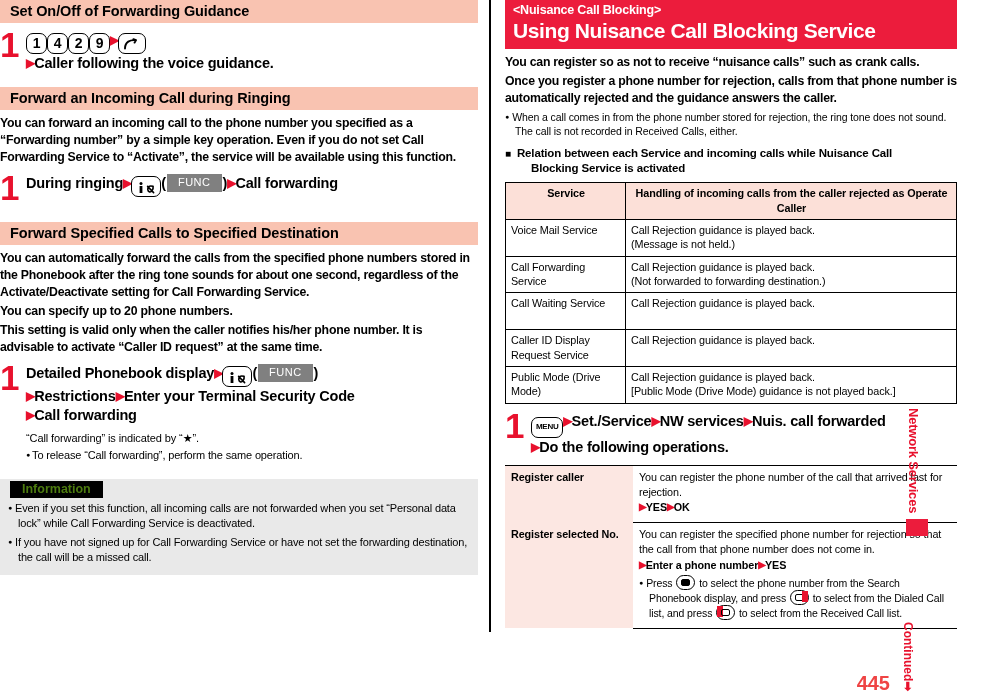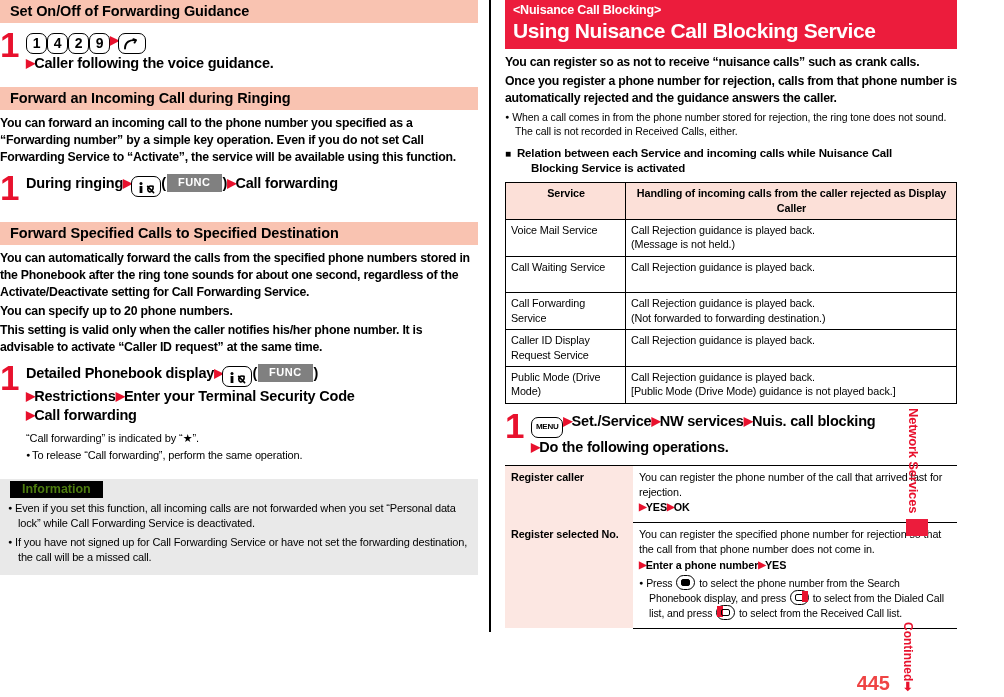--- a/index.html
+++ b/index.html
@@ -65,21 +65,21 @@
     line-height: 18px; text-align: center;
     font-size: 14px; font-weight: bold;
     vertical-align: -3px; margin: 0 0px;
   }
   .key.wide { min-width: 27px; }
   .key.menu { font-size: 8px; letter-spacing: -0.3px; min-width: 29px; }
   .key svg { vertical-align: middle; }
 
   .funcbtn {
     display: inline-block; background: #808080; color: #fff;
-    font-size: 11px; font-weight: bold; letter-spacing: 0.5px;
+    font-size: 11px; font-weight: normal; letter-spacing: 0.5px;
     padding: 1px 11px 2px 11px; vertical-align: 2px;
     margin: 0 1px;
   }
 
   .note {
     font-size: 11px; font-weight: normal; line-height: 1.35;
     margin-top: 6px; letter-spacing: -0.1px;
   }
   .bullet-note {
     font-size: 11px; font-weight: normal; line-height: 1.35;
@@ -273,43 +273,43 @@
 
     <div class="sq-head">
       <span>Relation between each Service and incoming calls while Nuisance Call</span>
       <span class="cont">Blocking Service is activated</span>
     </div>
 
     <table class="grid">
       <thead>
         <tr>
           <th class="c1">Service</th>
-          <th>Handling of incoming calls from the caller rejected as Display Caller</th>
+          <th>Handling of incoming calls from the caller rejected as Operate Caller</th>
         </tr>
       </thead>
       <tbody>
         <tr>
           <td class="c1">Voice Mail Service</td>
           <td>
             <div>Call Rejection guidance is played back.</div>
             <div>(Message is not held.)</div>
           </td>
         </tr>
         <tr>
+          <td class="c1">Call Forwarding Service</td>
+          <td>
+            <div>Call Rejection guidance is played back.</div>
+            <div>(Not forwarded to forwarding destination.)</div>
+          </td>
+        </tr>
+        <tr>
           <td class="c1">Call Waiting Service</td>
           <td>
             <div>Call Rejection guidance is played back.</div>
             <div>&nbsp;</div>
-          </td>
-        </tr>
-        <tr>
-          <td class="c1">Call Forwarding Service</td>
-          <td>
-            <div>Call Rejection guidance is played back.</div>
-            <div>(Not forwarded to forwarding destination.)</div>
           </td>
         </tr>
         <tr>
           <td class="c1">Caller ID Display Request Service</td>
           <td>
             <div>Call Rejection guidance is played back.</div>
             <div>&nbsp;</div>
           </td>
         </tr>
         <tr>
@@ -318,21 +318,21 @@
             <div>Call Rejection guidance is played back.</div>
             <div>[Public Mode (Drive Mode) guidance is not played back.]</div>
           </td>
         </tr>
       </tbody>
     </table>
 
     <div class="step">
       <span class="step-num">1</span>
       <span class="step-line">
-        <span class="key menu">MENU</span><span class="arrow">▶</span><span>Set./Service</span><span class="arrow">▶</span><span>NW services</span><span class="arrow">▶</span><span>Nuis. call blocking</span>
+        <span class="key menu">MENU</span><span class="arrow">▶</span><span>Set./Service</span><span class="arrow">▶</span><span>NW services</span><span class="arrow">▶</span><span>Nuis. call forwarded</span>
       </span>
       <span class="step-line">
         <span class="arrow">▶</span><span>Do the following operations.</span>
       </span>
     </div>
 
     <table class="plain">
       <tbody>
         <tr>
           <td class="k first">Register caller</td>

